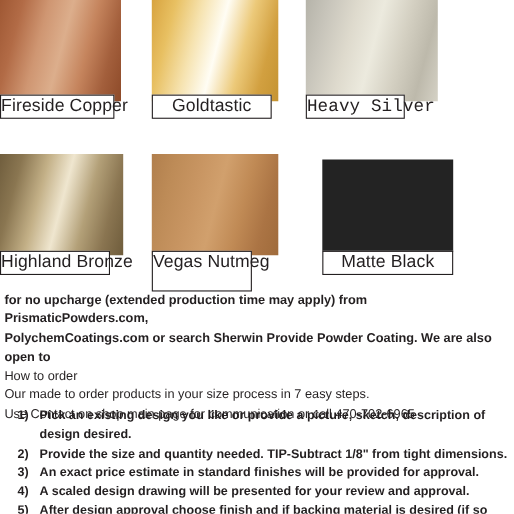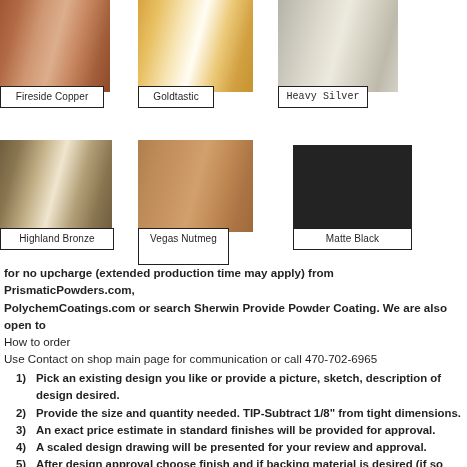--- a/index.html
+++ b/index.html
@@ -36,21 +36,21 @@
     left: -30%;
     width: 160%;
     height: 130%;
   }
   .swatch-label {
     position: absolute;
     box-sizing: border-box;
     border: 1px solid #231f20;
     background: #ffffff;
     text-align: center;
-    font-size: 10px;
+    font-size: 16px;
     line-height: 20px;
     height: 22px;
     letter-spacing: 0.1px;
     white-space: nowrap;
     color: #231f20;
   }
 
   
   .copy {
     position: absolute;
@@ -100,55 +100,56 @@
     <div class="swatch-img" id="img-0" style="left: 0px; top: 0px; width: 110px; height: 92px;">
       <div class="swatch-band" id="band-0" style="background: linear-gradient(94deg, rgb(255, 255, 255) 0%, rgb(158, 87, 51) 13%, rgb(178, 107, 70) 25%, rgb(207, 150, 114) 38%, rgb(220, 174, 140) 50%, rgb(197, 132, 93) 63%, rgb(163, 95, 60) 75%, rgb(138, 71, 38) 88%, rgb(255, 255, 255) 100%); transform: skewX(-11deg);"></div>
     </div>
     <div class="swatch-label" id="lbl-0" style="left: 0px; top: 86px; width: 104px; height: 22px; line-height: 20px;">Fireside Copper</div>
   </div>
 
   <div class="swatch-cell">
     <div class="swatch-img" id="img-1" style="left: 138px; top: 0px; width: 115px; height: 92px;">
       <div class="swatch-band" id="band-1" style="background: linear-gradient(94deg, rgb(255, 255, 255) 0%, rgb(215, 162, 62) 13%, rgb(232, 192, 98) 25%, rgb(246, 227, 176) 38%, rgb(255, 253, 244) 50%, rgb(236, 201, 121) 63%, rgb(210, 160, 64) 75%, rgb(194, 145, 47) 88%, rgb(255, 255, 255) 100%); transform: skewX(-11deg);"></div>
     </div>
-    <div class="swatch-label" id="lbl-1" style="left: 138px; top: 86px; width: 76px; height: 22px; line-height: 20px;">Goldtastic</div>
+    <div class="swatch-label" id="lbl-1" style="left: 138px; top: 86px; width: 109px; height: 22px; line-height: 20px;">Goldtastic</div>
   </div>
 
   <div class="swatch-cell">
     <div class="swatch-img" id="img-2" style="left: 278px; top: 0px; width: 120px; height: 92px;">
       <div class="swatch-band" id="band-2" style="background: linear-gradient(94deg, rgb(255, 255, 255) 0%, rgb(180, 178, 168) 13%, rgb(200, 197, 187) 25%, rgb(222, 218, 205) 38%, rgb(236, 234, 222) 50%, rgb(212, 208, 194) 63%, rgb(189, 185, 171) 75%, rgb(217, 214, 202) 88%, rgb(255, 255, 255) 100%); transform: skewX(-11deg);"></div>
     </div>
     <div class="swatch-label" id="lbl-2" style="left: 278px; top: 86px; width: 90px; height: 22px; line-height: 20px; font-family: Liberation Mono, monospace;">Heavy Silver</div>
   </div>
 
   <div class="swatch-cell">
     <div class="swatch-img" id="img-3" style="left: 0px; top: 140px; width: 112px; height: 92px;">
       <div class="swatch-band" id="band-3" style="background: linear-gradient(94deg, rgb(255, 255, 255) 0%, rgb(110, 92, 60) 13%, rgb(138, 118, 81) 25%, rgb(195, 176, 135) 38%, rgb(239, 230, 207) 50%, rgb(179, 160, 120) 63%, rgb(138, 117, 81) 75%, rgb(107, 89, 57) 88%, rgb(255, 255, 255) 100%); transform: skewX(-11deg);"></div>
     </div>
-    <div class="swatch-label" id="lbl-3" style="left: 0px; top: 228px; width: 114px; height: 22px; line-height: 20px;">Highland Bronze</div>
+    <div class="swatch-label" id="lbl-3" style="left: 0px; top: 228px; width: 100px; height: 22px; line-height: 20px;">Highland Bronze</div>
   </div>
 
   <div class="swatch-cell">
     <div class="swatch-img" id="img-4" style="left: 138px; top: 140px; width: 115px; height: 92px;">
       <div class="swatch-band" id="band-4" style="background: linear-gradient(94deg, rgb(255, 255, 255) 0%, rgb(176, 126, 76) 13%, rgb(189, 139, 87) 25%, rgb(200, 149, 98) 38%, rgb(209, 160, 109) 50%, rgb(192, 138, 85) 63%, rgb(171, 116, 68) 75%, rgb(157, 105, 57) 88%, rgb(255, 255, 255) 100%); transform: skewX(-11deg);"></div>
     </div>
     <div class="swatch-label" id="lbl-4" style="left: 138px; top: 228px; width: 91px; height: 37px; line-height: 20px;">Vegas Nutmeg</div>
   </div>
 
   <div class="swatch-cell">
     <div class="swatch-img" id="img-5" style="left: 293px; top: 145px; width: 119px; height: 84px; background: rgb(35, 35, 35);"></div>
     <div class="swatch-label" id="lbl-5" style="left: 293px; top: 228px; width: 119px; height: 22px; line-height: 20px;">Matte Black</div>
   </div>
 
 </div>
 
 <div class="copy">
   <p class="para">for no upcharge (extended production time may apply) from PrismaticPowders.com,</p>
   <p class="para">PolychemCoatings.com or search Sherwin Provide Powder Coating. We are also open to</p>
   <p>How to order</p>
+  <p>Our made to order products in your size process in 7 easy steps.</p>
   <p>Use Contact on shop main page for communication or call 470-702-6965</p>
 </div>
 
 <div class="steps">
   <div class="step-row">
     <span class="step-num">1)</span>
     <span class="step-text">Pick an existing design you like or provide a picture, sketch, description of design desired.</span>
   </div>
   <div class="step-row">
     <span class="step-num">2)</span>

